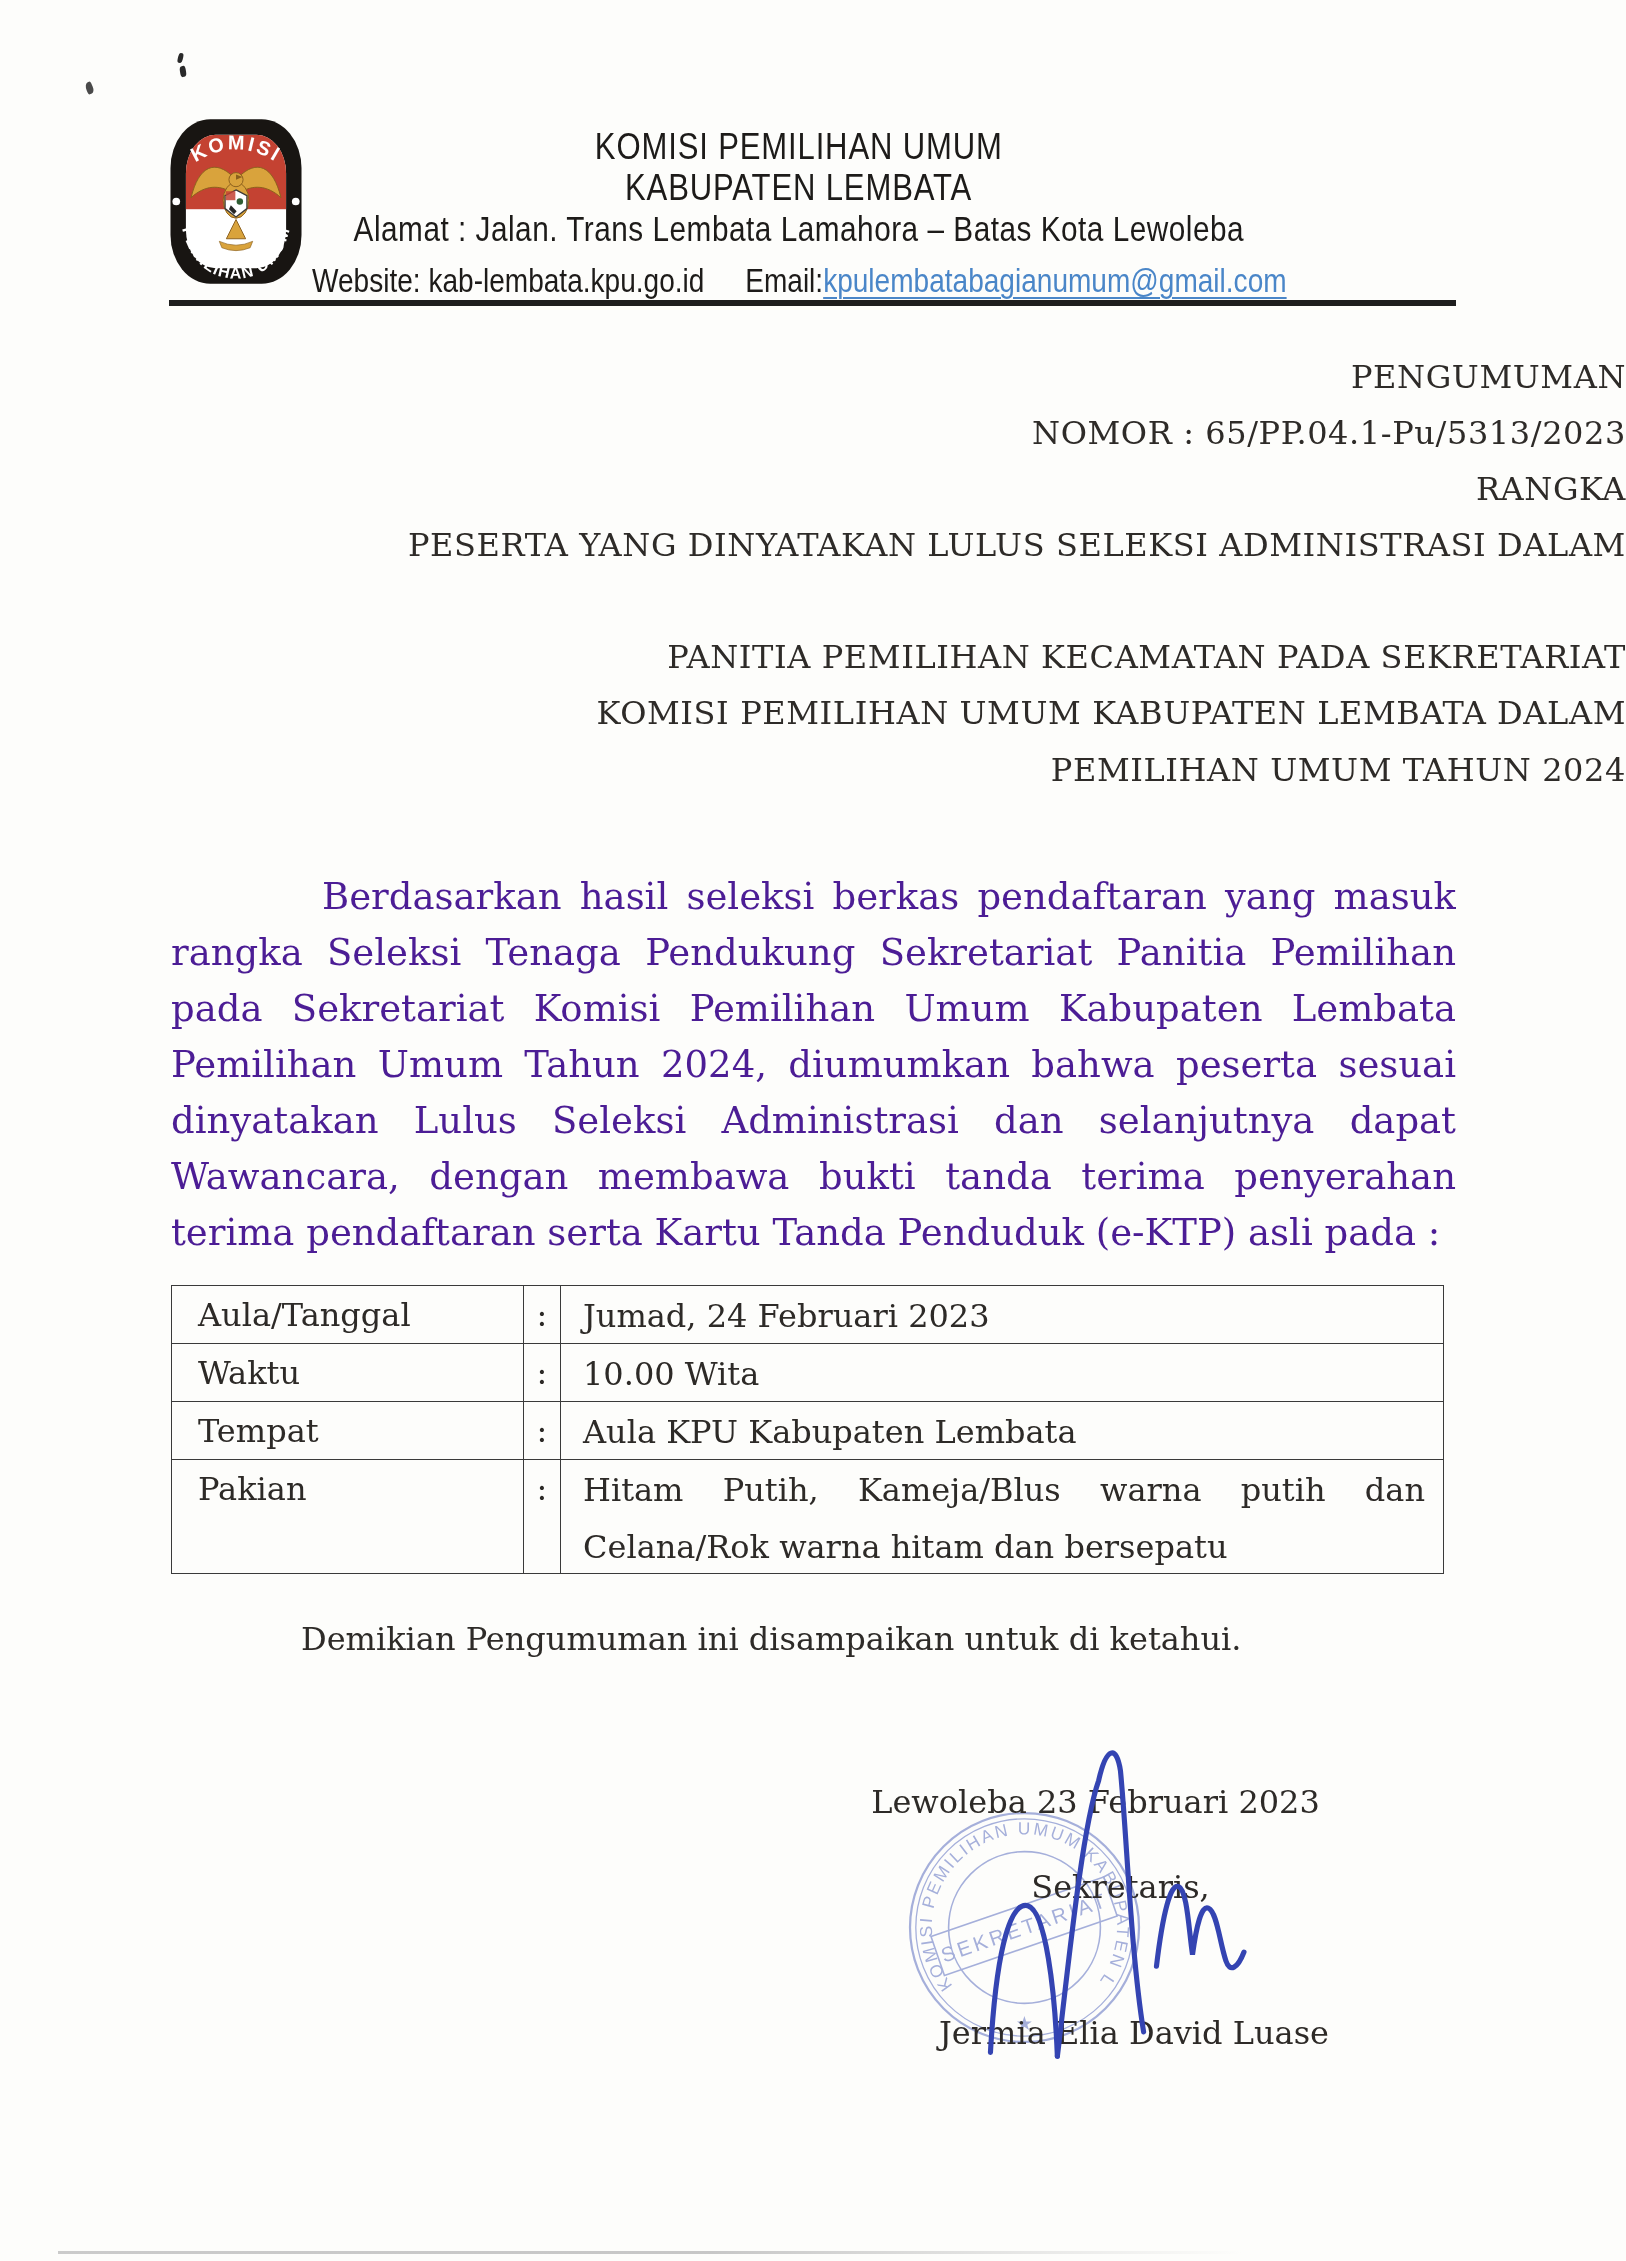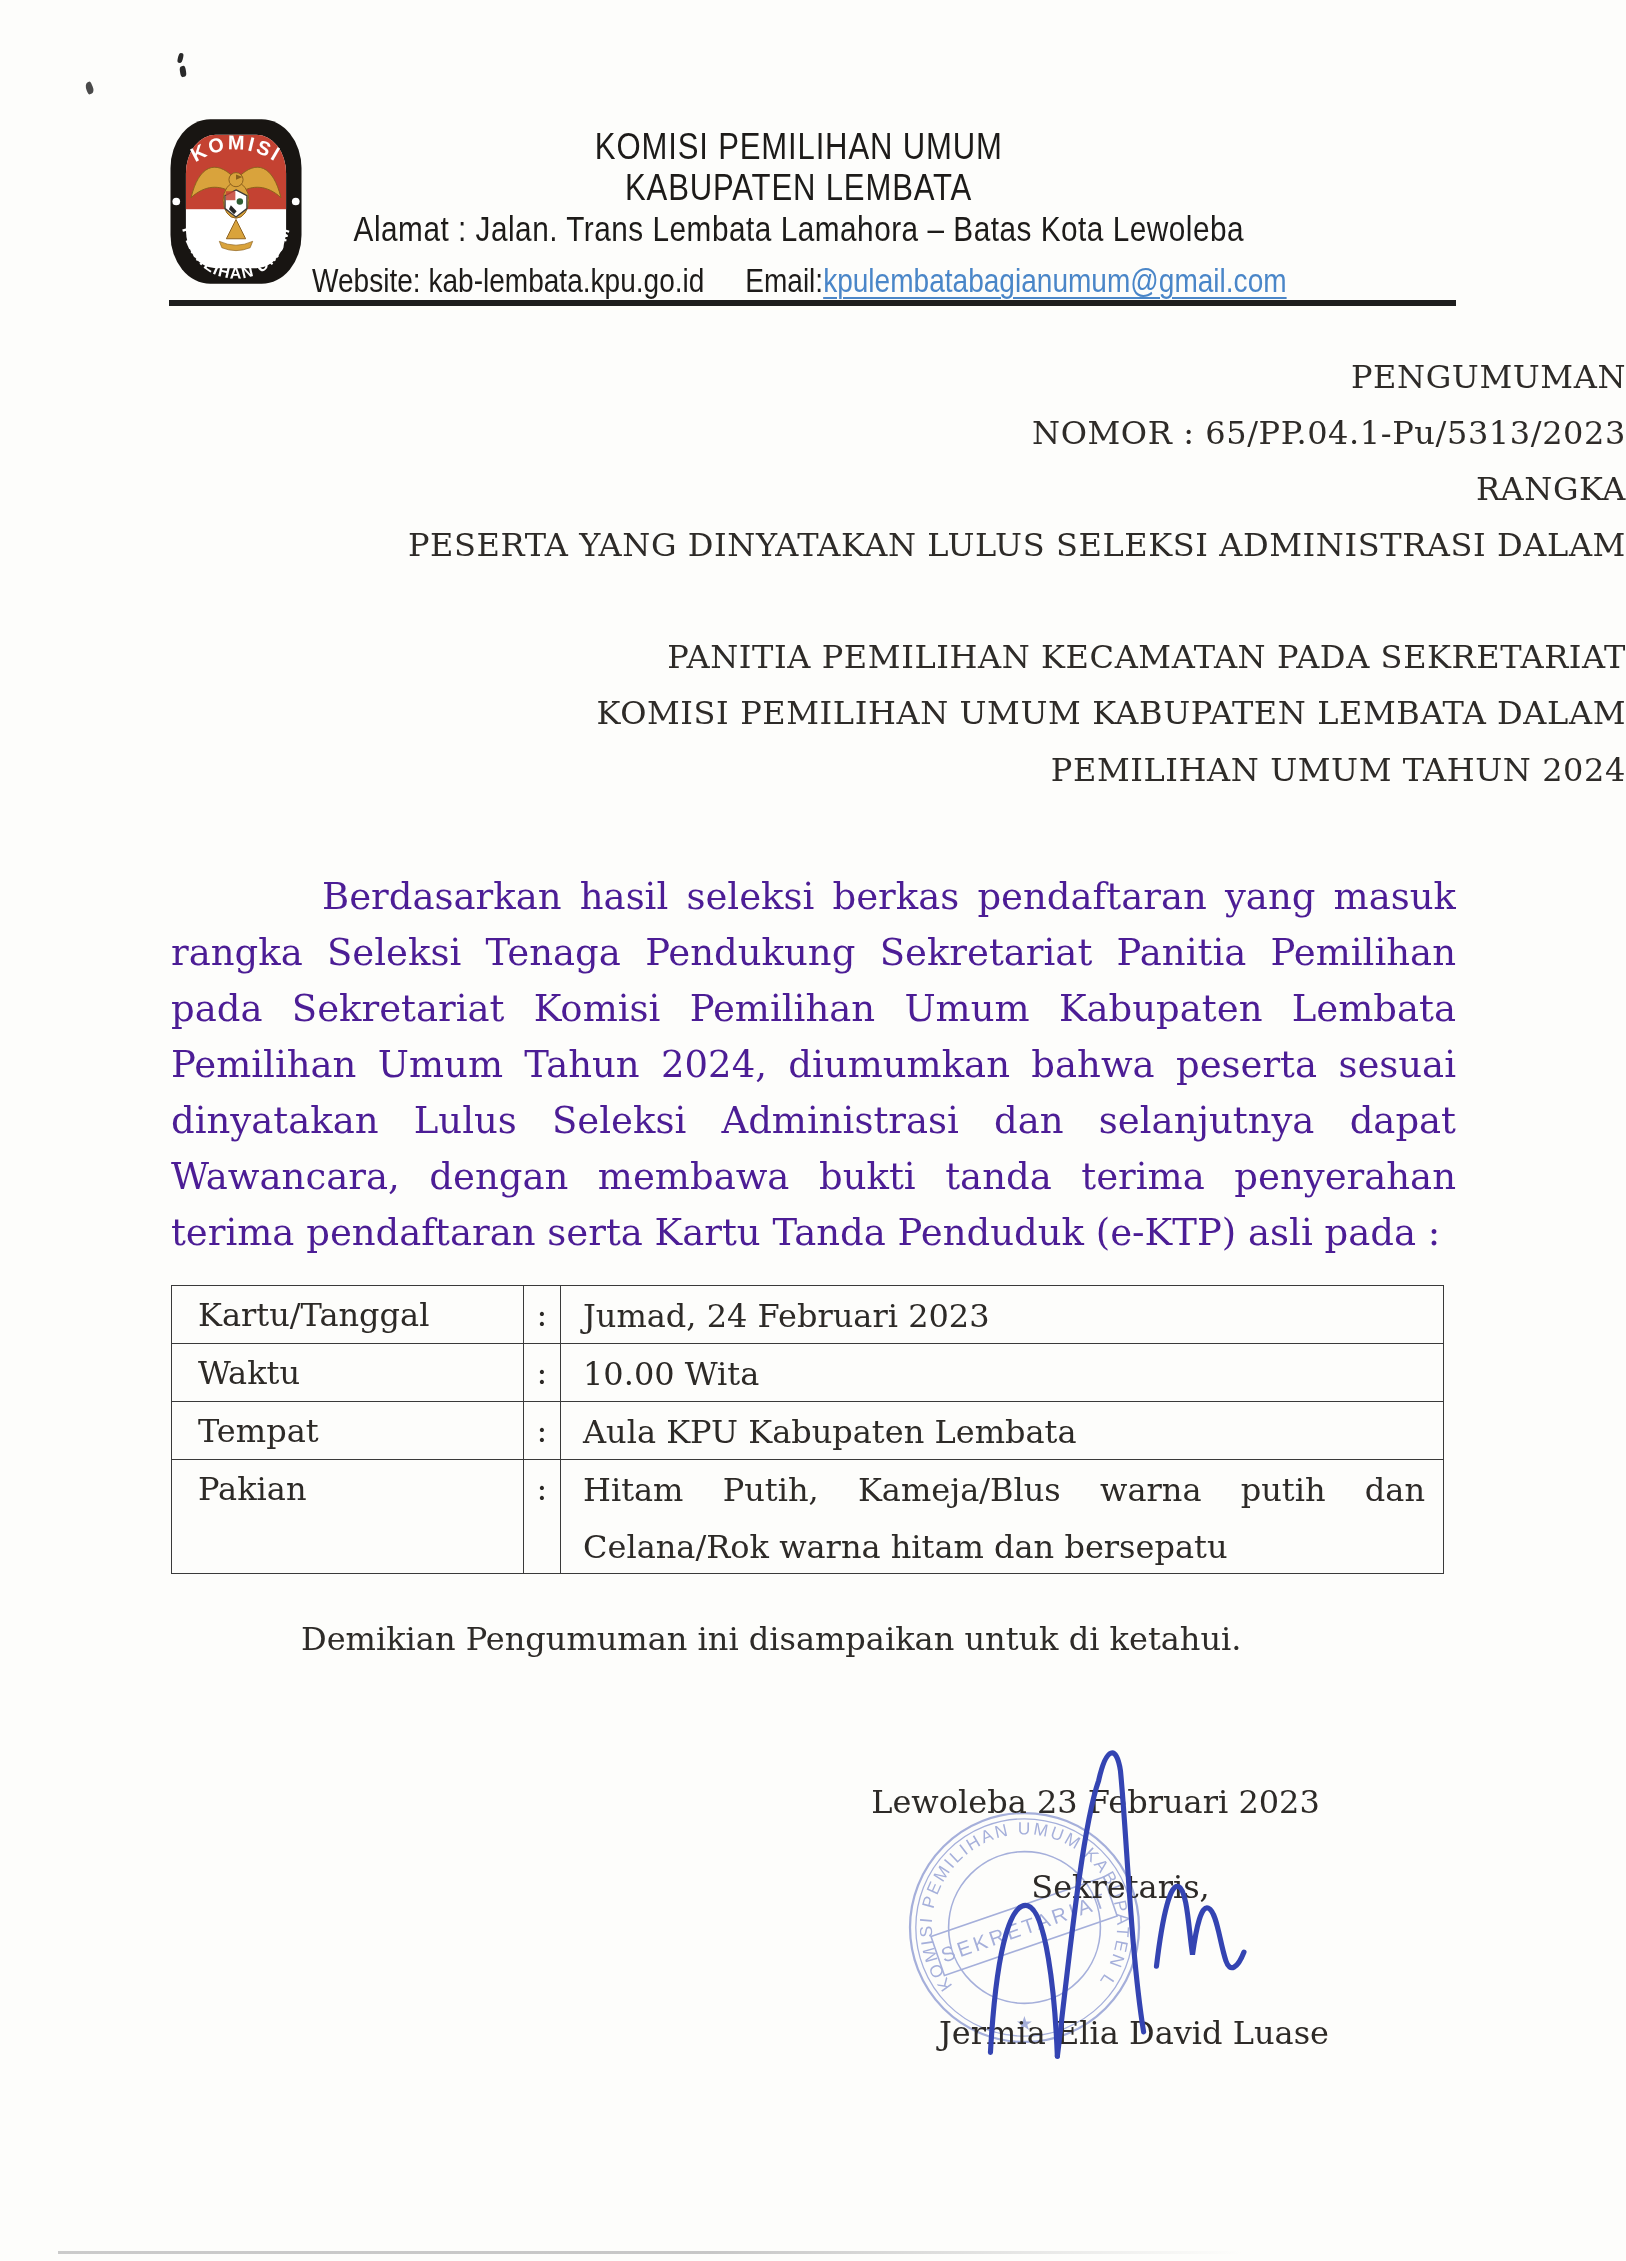--- a/index.html
+++ b/index.html
@@ -136,21 +136,21 @@
     <div class="pline j">rangka Seleksi Tenaga Pendukung Sekretariat Panitia Pemilihan Kecamatan</div>
     <div class="pline j">pada Sekretariat Komisi Pemilihan Umum Kabupaten Lembata Dalam</div>
     <div class="pline j">Pemilihan Umum Tahun 2024, diumumkan bahwa peserta sesuai lampiran</div>
     <div class="pline j">dinyatakan Lulus Seleksi Administrasi dan selanjutnya dapat mengikuti tes</div>
     <div class="pline j">Wawancara, dengan membawa bukti tanda terima penyerahan dokumen/tanda</div>
     <div class="pline">terima pendaftaran serta Kartu Tanda Penduduk (e-KTP) asli pada  :</div>
   </div>
 
   <div id="dtable">
     <div class="trow r-sm">
-      <div class="tc1">Kartu/Tanggal</div>
+      <div class="tc1">Aula/Tanggal</div>
       <div class="tc2">:</div>
       <div class="tc3">
           <div class="tval">Jumad, 24 Februari 2023</div>
         </div>
     </div>
     <div class="trow r-sm">
       <div class="tc1">Waktu</div>
       <div class="tc2">:</div>
       <div class="tc3">
           <div class="tval">10.00 Wita</div>

